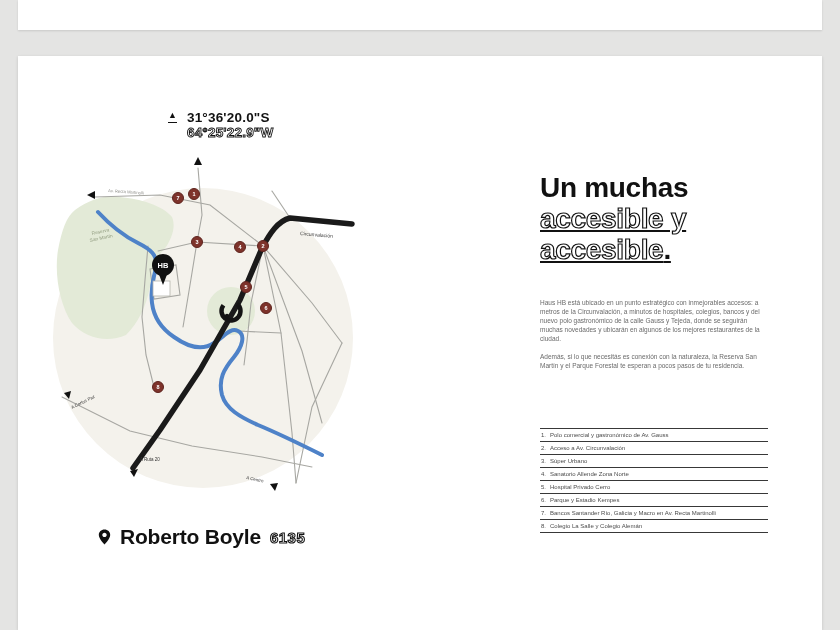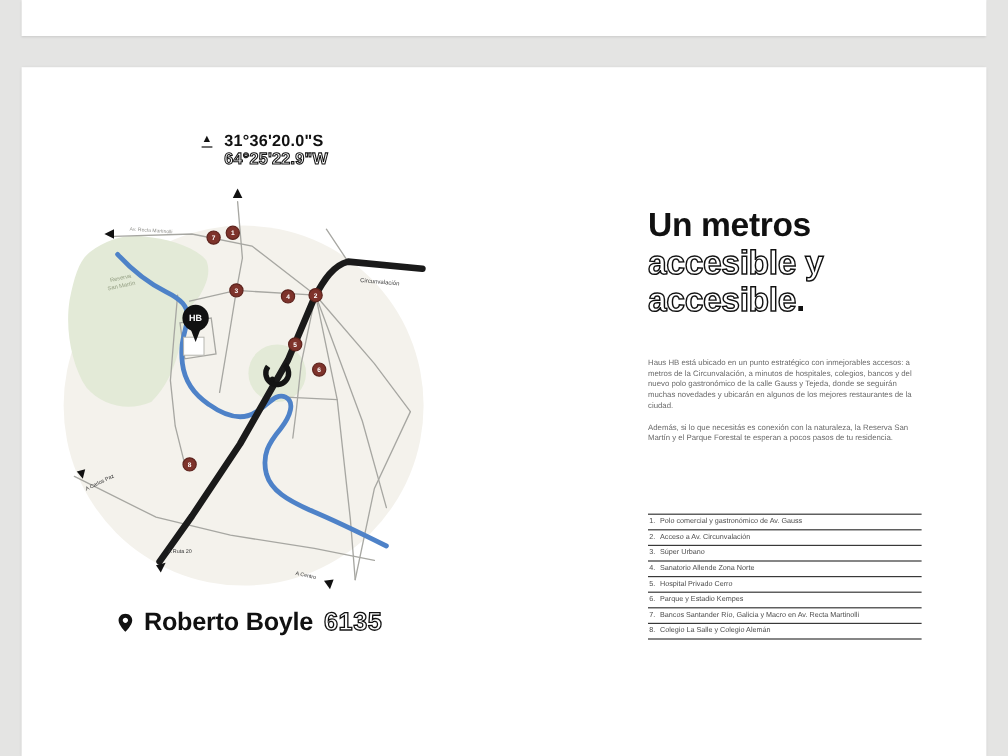--- a/index.html
+++ b/index.html
@@ -9,36 +9,36 @@
   .slide { position:absolute; left:18px; top:56px; width:804px; height:574px; background:#ffffff; box-shadow:0 1px 3px rgba(0,0,0,.15); }
 
   
   .coords { position:absolute; left:168px; top:110px; display:flex; gap:10px; }
   .north-arrow { font-size:9px; color:#111; border-bottom:1px solid #111; height:13px; line-height:11px; }
   .coords-text { font-weight:bold; font-size:13.5px; line-height:15px; letter-spacing:.2px; color:#111; }
   .coords-text .hollow { color:#fff; -webkit-text-stroke:0.9px #111; }
 
   
   .headline { position:absolute; left:540px; top:172px; font-weight:bold; font-size:28px; line-height:31px; color:#111; letter-spacing:-0.3px; }
-  .hollow-big { color:#fff; -webkit-text-stroke:1.2px #111; }
+  .hollow-big { color:#fff;text-decoration:underline; -webkit-text-stroke:1.2px #111; }
   .headline .dot { color:#111; -webkit-text-stroke:0; }
 
   
   .paras { position:absolute; left:540px; top:298px; width:230px; font-size:6.5px; line-height:9px; color:#6a6a6a; }
   .paras p + p { margin-top:9px; }
 
   
   .poi { position:absolute; left:540px; top:428px; width:228px; }
   .poi-row { display:flex; gap:4px; border-top:1px solid #383838; padding:3px 0 2px 1px; font-size:6px; line-height:7px; color:#4c4c4c; }
   .poi-row:last-child { border-bottom:1px solid #383838; }
 
   
-  .address { position:absolute; left:98px; top:507px; display:flex; align-items:center; gap:9px; }
+  .address { position:absolute; left:98px; top:525px; display:flex; align-items:center; gap:9px; }
   .address .street { font-weight:bold; font-size:21px; color:#111; letter-spacing:-0.2px; }
-  .address .number { font-weight:bold; font-size:21px; color:#fff; -webkit-text-stroke:1.1px #111; letter-spacing:.5px; }
+  .address .number { font-weight:bold; font-size:15px; color:#fff; -webkit-text-stroke:1.1px #111; letter-spacing:.5px; }
 
   .map-wrap { position:absolute; left:50px; top:155px; width:330px; height:365px; }
   svg text { font-family:"Liberation Sans", sans-serif; }
 </style>
 </head>
 <body>
 
 <div class="prev-slide"></div>
 
 <div class="slide"></div>
@@ -125,21 +125,21 @@
   <rect x="103" y="126" width="17" height="15" fill="#ffffff" stroke="#b3b3ad" stroke-width="0.8"></rect>
   <g transform="translate(113,110)">
     <path d="M-5,7 L5,7 L0,20 Z" fill="#111"></path>
     <circle r="11" fill="#111"></circle>
     <text text-anchor="middle" dy="2.6" font-size="7.5" font-weight="bold" fill="#ffffff">HB</text>
   </g>
 </svg>
 </div>
 
 <div class="headline">
-  <div>Un metros</div>
+  <div>Un muchas</div>
   <div class="hollow-big">accesible y</div>
   <div class="hollow-big"><span>accesible</span><span class="dot">.</span></div>
 </div>
 
 <div class="paras">
   <p>Haus HB está ubicado en un punto estratégico con inmejorables accesos: a metros de la Circunvalación, a minutos de hospitales, colegios, bancos y del nuevo polo gastronómico de la calle Gauss y Tejeda, donde se seguirán muchas novedades y ubicarán en algunos de los mejores restaurantes de la ciudad.</p>
   <p>Además, si lo que necesitás es conexión con la naturaleza, la Reserva San Martín y el Parque Forestal te esperan a pocos pasos de tu residencia.</p>
 </div>
 
 <div class="poi" id="poi-list">

